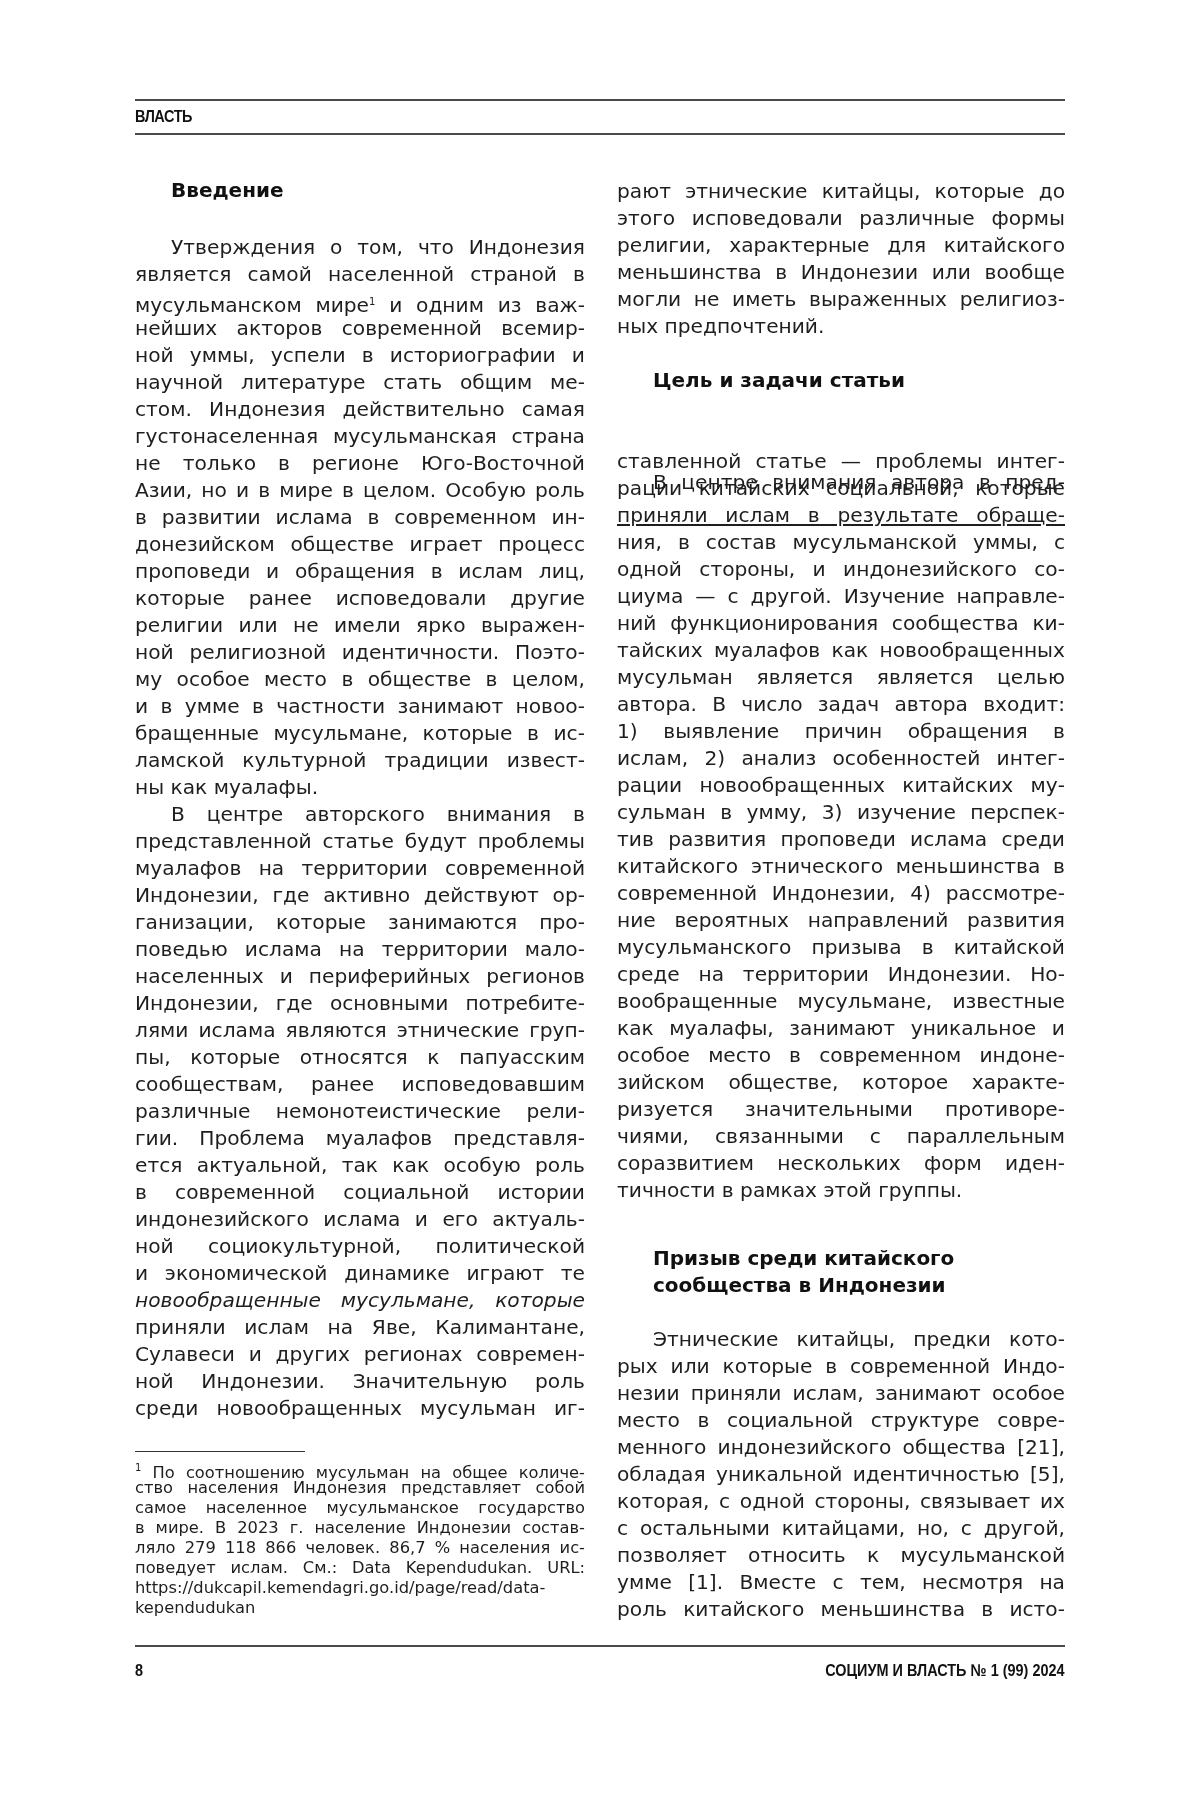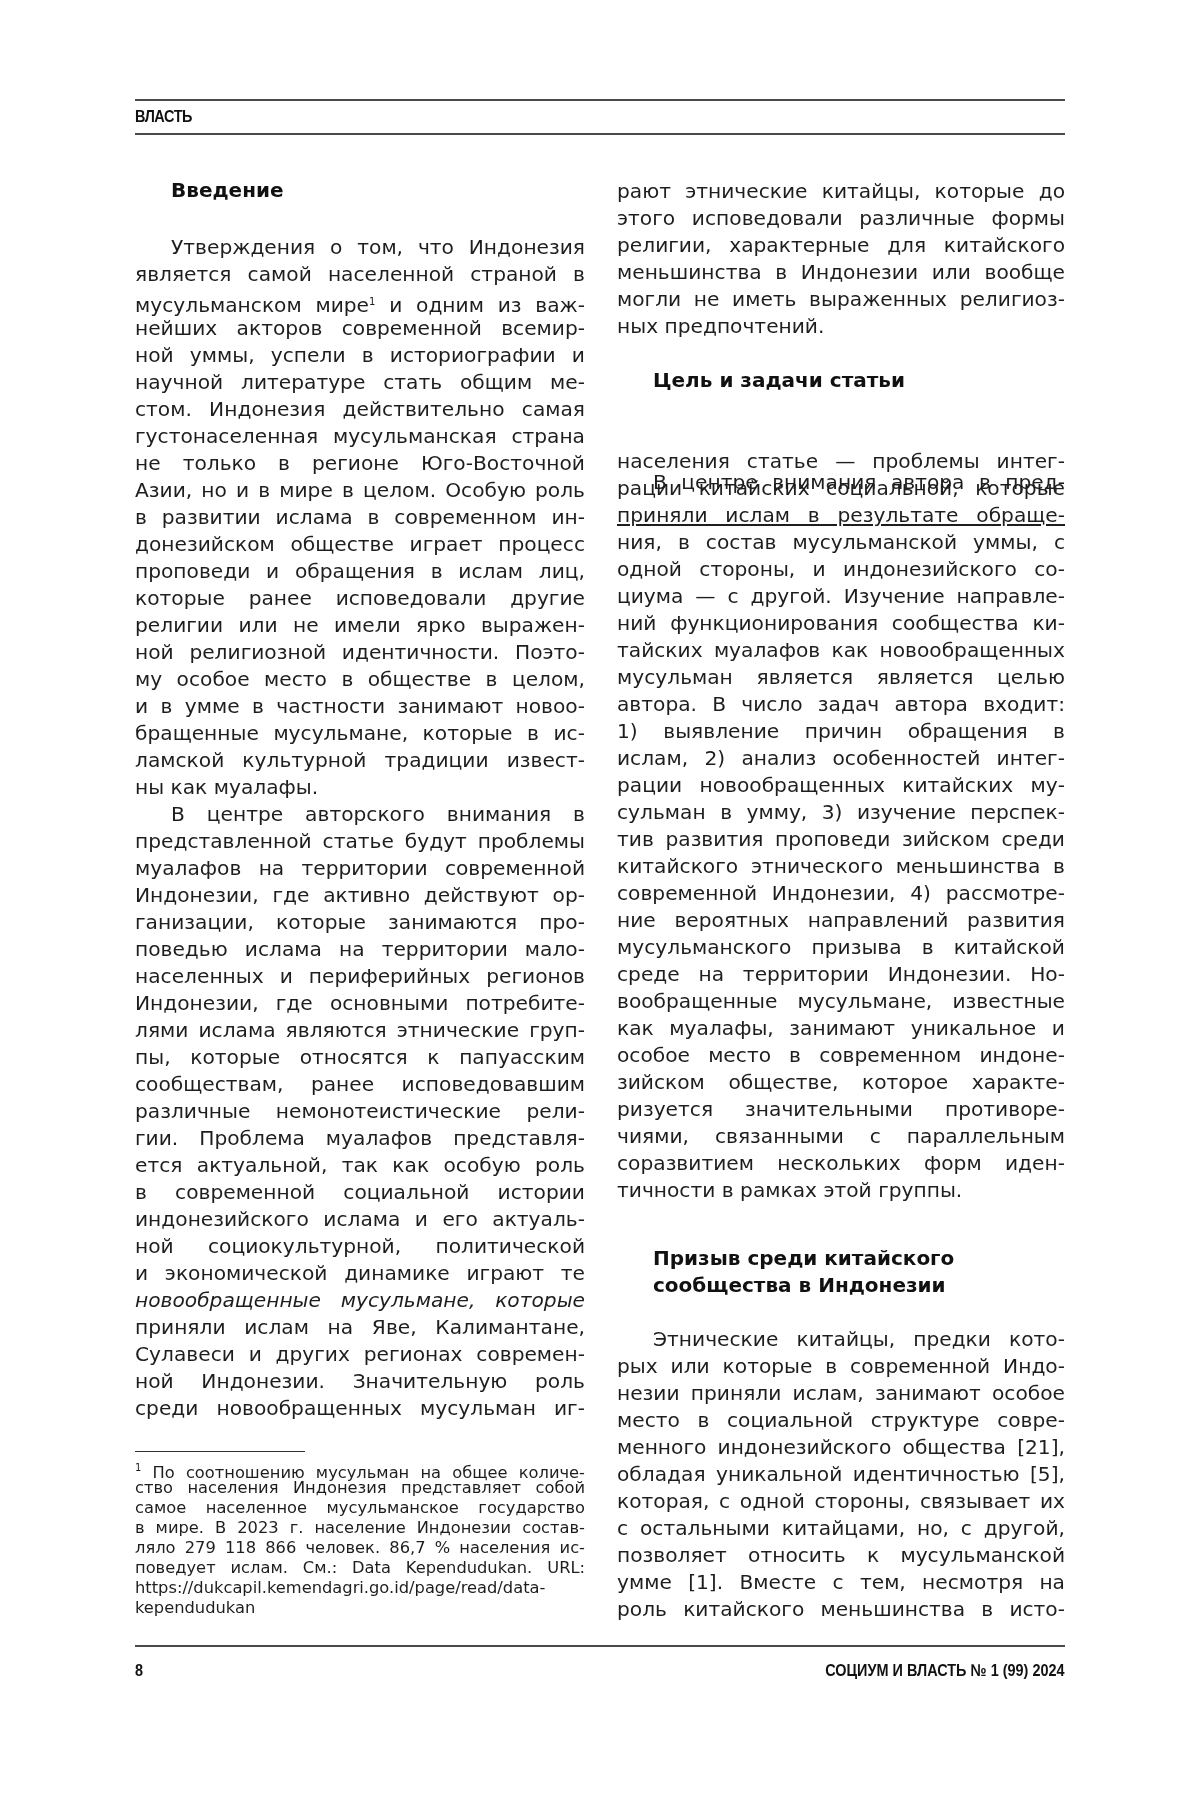--- a/index.html
+++ b/index.html
@@ -90,35 +90,35 @@
 
 <div class="col col-right" id="right-col">
     <div class="line" style="top: 178px;">рают этнические китайцы, которые до</div>
     <div class="line" style="top: 205px;">этого исповедовали различные формы</div>
     <div class="line" style="top: 232px;">религии, характерные для китайского</div>
     <div class="line" style="top: 259px;">меньшинства в Индонезии или вообще</div>
     <div class="line" style="top: 286px;">могли не иметь выраженных религиоз-</div>
     <div class="line last" style="top: 313px;">ных предпочтений.</div>
     <div class="heading" style="top: 367px;">Цель и задачи статьи</div>
     <div class="line indent" style="top: 421px; margin-top: 48px;">В центре внимания автора в пред-</div>
-    <div class="line" style="top: 448px;">населения статье — проблемы интег-</div>
+    <div class="line" style="top: 448px;">ставленной статье — проблемы интег-</div>
     <div class="line" style="top: 475px;">рации китайских социальной, которые</div>
     <div class="line" style="top: 502px; text-decoration: underline;">приняли ислам в результате обраще-</div>
     <div class="line" style="top: 529px;">ния, в состав мусульманской уммы, с</div>
     <div class="line" style="top: 556px;">одной стороны, и индонезийского со-</div>
     <div class="line" style="top: 583px;">циума — с другой. Изучение направле-</div>
     <div class="line" style="top: 610px;">ний функционирования сообщества ки-</div>
     <div class="line" style="top: 637px;">тайских муалафов как новообращенных</div>
     <div class="line" style="top: 664px;">мусульман является является целью</div>
     <div class="line" style="top: 691px;">автора. В число задач автора входит:</div>
     <div class="line" style="top: 718px;">1) выявление причин обращения в</div>
     <div class="line" style="top: 745px;">ислам, 2) анализ особенностей интег-</div>
     <div class="line" style="top: 772px;">рации новообращенных китайских му-</div>
     <div class="line" style="top: 799px;">сульман в умму, 3) изучение перспек-</div>
-    <div class="line" style="top: 826px;">тив развития проповеди зийском среди</div>
+    <div class="line" style="top: 826px;">тив развития проповеди ислама среди</div>
     <div class="line" style="top: 853px;">китайского этнического меньшинства в</div>
     <div class="line" style="top: 880px;">современной Индонезии, 4) рассмотре-</div>
     <div class="line" style="top: 907px;">ние вероятных направлений развития</div>
     <div class="line" style="top: 934px;">мусульманского призыва в китайской</div>
     <div class="line" style="top: 961px;">среде на территории Индонезии. Но-</div>
     <div class="line" style="top: 988px;">вообращенные мусульмане, известные</div>
     <div class="line" style="top: 1015px;">как муалафы, занимают уникальное и</div>
     <div class="line" style="top: 1042px;">особое место в современном индоне-</div>
     <div class="line" style="top: 1069px;">зийском обществе, которое характе-</div>
     <div class="line" style="top: 1096px;">ризуется значительными противоре-</div>

